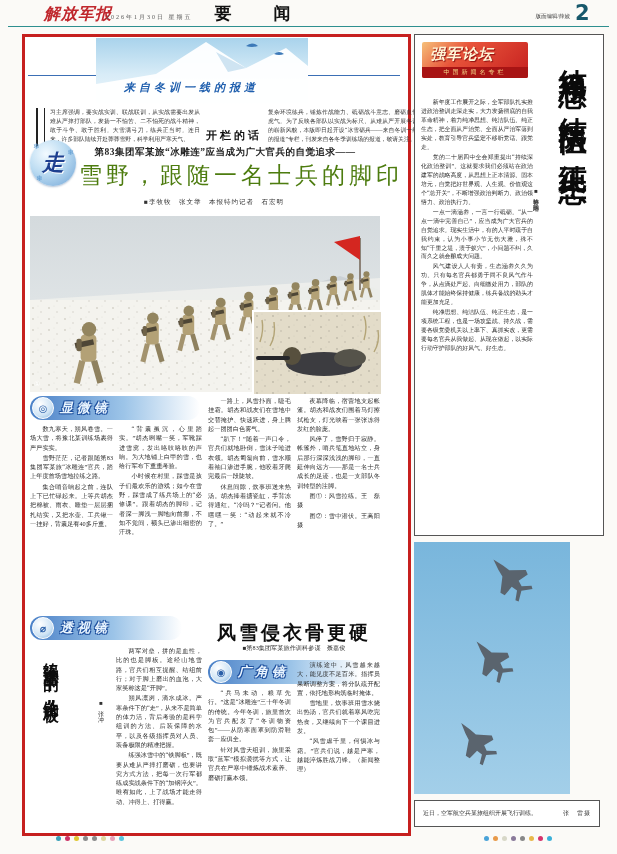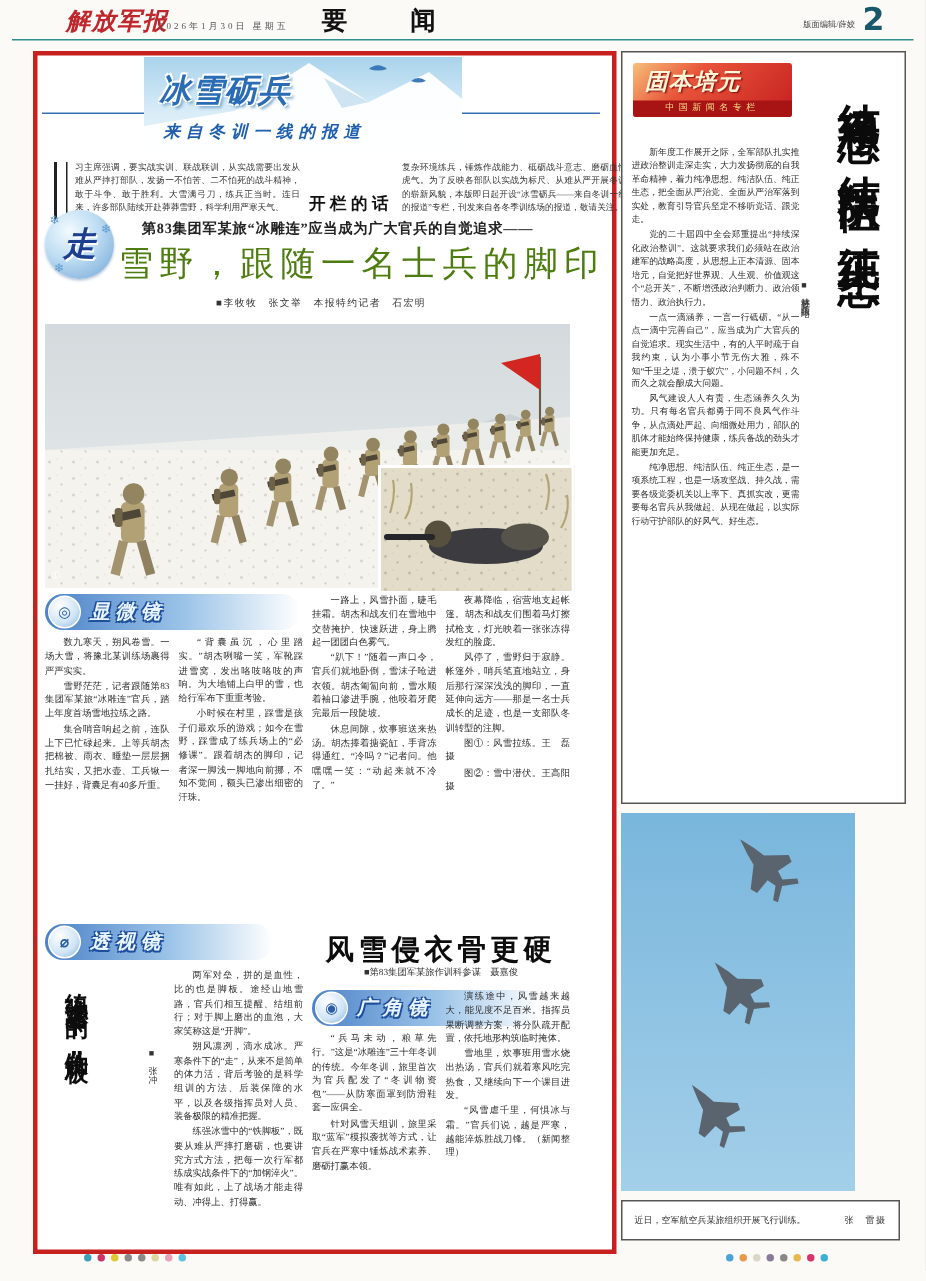--- a/index.html
+++ b/index.html
@@ -15,21 +15,21 @@
   .hline{left:8px;top:26px;width:601px;height:0;border-top:1.6px solid #2e8f8f;}
   
   .redbox{left:22px;top:34px;width:383px;height:796px;border:3px solid #c6201f;background:#fff;}
   .blueline{left:28px;top:75px;width:372px;height:0;border-top:1px solid #3b6fb5;}
   
   .banner{left:96px;top:38px;width:212px;height:66px;background:linear-gradient(180deg,#a9d3ec 0%,#d8ecf7 55%,#eef7fc 100%);overflow:hidden;}
   .banner svg{position:absolute;left:0;top:0;}
   .banner-title{position:absolute;left:10px;top:8px;font-size:21px;font-weight:bold;font-style:italic;
     color:#2a6db4;text-shadow:1px 1px 0 #fff,-1px -1px 0 #fff,1px -1px 0 #fff,-1px 1px 0 #fff,2px 2px 2px #7aa7cc;
     letter-spacing:1px;font-family:"DejaVu Sans",sans-serif;}
-  .banner-sub{position:absolute;left:13px;top:42px;font-size:11px;font-weight:bold;font-style:italic;color:#1f5fae;letter-spacing:4px;text-shadow:1px 1px 0 #fff;}
+  .banner-sub{position:absolute;left:28px;top:42px;font-size:11px;font-weight:bold;font-style:italic;color:#1f5fae;letter-spacing:4px;text-shadow:1px 1px 0 #fff;}
   
   .opening{left:36px;top:106px;width:396px;height:58px;display:flex;align-items:stretch;}
   .obar{width:6px;border-left:2.5px solid #222;border-right:1.5px solid #222;margin:2px 0;}
   .otext{flex:1;font-size:5.8px;line-height:1.55;text-align:justify;color:#333;padding:2px 5px;}
   .otitle{width:58px;display:flex;align-items:center;justify-content:center;font-size:11px;font-weight:bold;letter-spacing:3px;color:#111;font-family:"DejaVu Sans",sans-serif;}
   
   .walk-icon{left:30px;top:140px;width:46px;height:46px;border-radius:50%;
     background:radial-gradient(circle at 35% 30%,#f2faff 0%,#bcdcf2 45%,#6fa3d6 100%);
     display:flex;align-items:center;justify-content:center;box-shadow:0 1px 2px rgba(60,100,150,.4);}
   .walk-icon .zi{font-size:22px;font-weight:bold;font-style:italic;color:#1d3f8f;text-shadow:1px 1px 0 #fff;}
@@ -91,21 +91,20 @@
   <div class="abs redbox"></div>
   <div class="abs blueline"></div>
 
   <div class="abs banner">
     <svg width="212" height="66" viewBox="0 0 212 66">
       <polygon points="60,36 110,4 150,30 190,10 212,28 212,66 0,66 0,46" fill="#ffffff" opacity="0.95"></polygon>
       <polygon points="120,14 150,30 132,34" fill="#cfe4f2"></polygon>
       <path d="M150 8 q6 -5 12 0 q-6 2 -12 0" fill="#3c79b8"></path>
       <path d="M178 16 q5 -4 10 0 q-5 2 -10 0" fill="#3c79b8"></path>
     </svg>
-    <div class="banner-title">冰雪砺兵</div>
     <div class="banner-sub">来自冬训一线的报道</div>
   </div>
 
   <div class="abs opening">
     <div class="obar"></div>
     <div class="otext">习主席强调，要实战实训、联战联训，从实战需要出发从难从严摔打部队，发扬一不怕苦、二不怕死的战斗精神，敢于斗争、敢于胜利。大雪满弓刀，练兵正当时。连日来，许多部队陆续开赴莽莽雪野，科学利用严寒天气、</div>
     <div class="otitle">开栏的话</div>
     <div class="otext">复杂环境练兵，锤炼作战能力、砥砺战斗意志、磨砺血性虎气。为了反映各部队以实战为标尺、从难从严开展冬训的崭新风貌，本版即日起开设“冰雪砺兵——来自冬训一线的报道”专栏，刊发来自各冬季训练场的报道，敬请关注。</div>
     <div class="obar"></div>
   </div>
@@ -219,21 +218,21 @@
       <p>针对风雪天组训，旅里采取“蓝军”模拟袭扰等方式，让官兵在严寒中锤炼战术素养、磨砺打赢本领。</p>
     </div>
   <div class="abs cols" style="left:297px;top:660px;width:83px;height:164px;">
       <p>演练途中，风雪越来越大，能见度不足百米。指挥员果断调整方案，将分队疏开配置，依托地形构筑临时掩体。</p>
       <p>雪地里，炊事班用雪水烧出热汤，官兵们就着寒风吃完热食，又继续向下一个课目进发。</p>
       <p>“风雪虐千里，何惧冰与霜。”官兵们说，越是严寒，越能淬炼胜战刀锋。（新闻整理）</p>
     </div>
 
   <div class="abs sidebox"></div>
   <div class="abs forum-banner">
-    <div class="ft">固本培元</div>
+    <div class="ft">强军论坛</div>
     <div class="forum-strip">中国新闻名专栏</div>
   </div>
   <div class="abs forum-text">
       <p>新年度工作展开之际，全军部队扎实推进政治整训走深走实，大力发扬彻底的自我革命精神，着力纯净思想、纯洁队伍、纯正生态，把全面从严治党、全面从严治军落到实处，教育引导官兵坚定不移听党话、跟党走。</p>
       <p>党的二十届四中全会郑重提出“持续深化政治整训”。这就要求我们必须站在政治建军的战略高度，从思想上正本清源、固本培元，自觉把好世界观、人生观、价值观这个“总开关”，不断增强政治判断力、政治领悟力、政治执行力。</p>
       <p>一点一滴涵养，一言一行砥砺。“从一点一滴中完善自己”，应当成为广大官兵的自觉追求。现实生活中，有的人平时疏于自我约束，认为小事小节无伤大雅，殊不知“千里之堤，溃于蚁穴”，小问题不纠，久而久之就会酿成大问题。</p>
       <p>风气建设人人有责，生态涵养久久为功。只有每名官兵都勇于同不良风气作斗争，从点滴处严起、向细微处用力，部队的肌体才能始终保持健康，练兵备战的劲头才能更加充足。</p>
       <p>纯净思想、纯洁队伍、纯正生态，是一项系统工程，也是一场攻坚战、持久战，需要各级党委机关以上率下、真抓实改，更需要每名官兵从我做起、从现在做起，以实际行动守护部队的好风气、好生态。</p>
     </div>
   <div class="abs vauthor forum-authors">■姜林诗　陈雨培</div>

